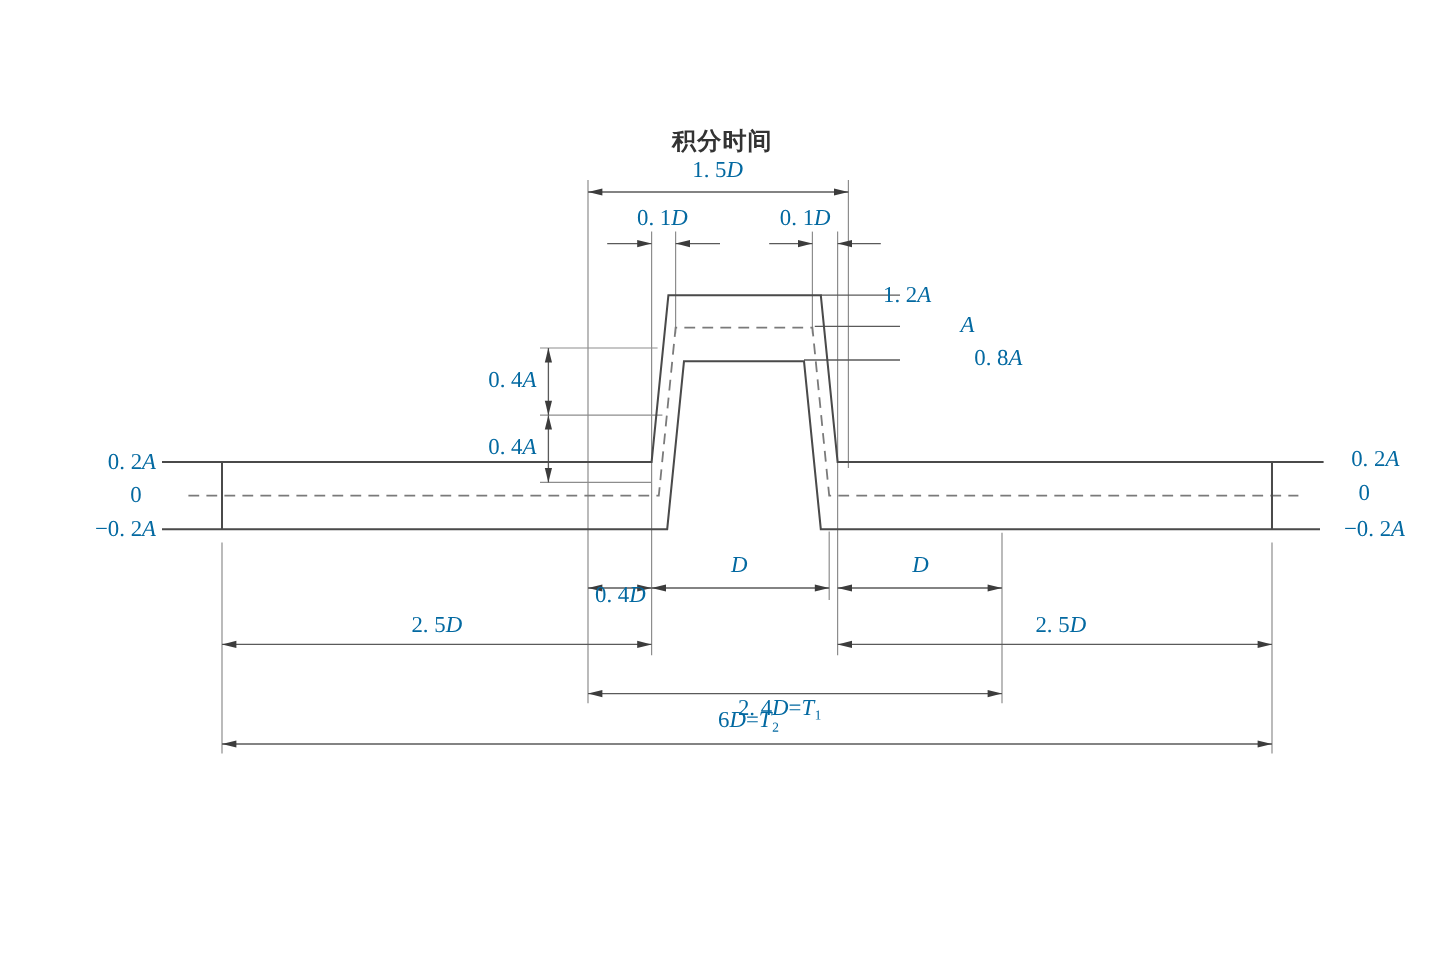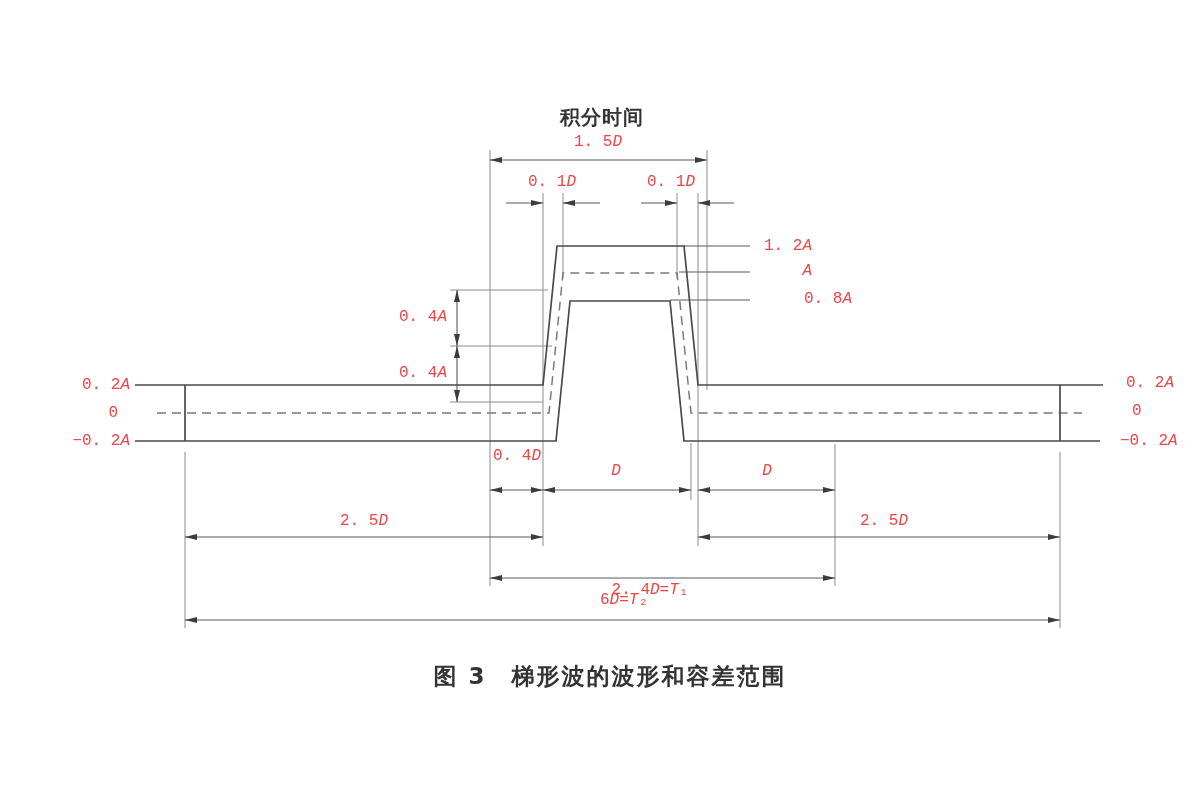--- a/index.html
+++ b/index.html
@@ -4,22 +4,22 @@
 <style>
   html,body{margin:0;padding:0;background:#ffffff;}
   .page{position:relative;width:1200px;height:800px;background:#ffffff;overflow:hidden;
         font-family:"DejaVu Serif", serif;color:#3a3a3a;}
   .diagram{position:absolute;inset:0;border-radius:29px;}
   svg{position:absolute;left:0;top:0;}
   .wave path,.wave line{stroke:#4a4a4a;stroke-width:1.7;fill:none;}
   .wave .dashed{stroke:#7a7a7a;stroke-width:1.5;stroke-dasharray:9 6;}
   .ext line{stroke:#8d8d8d;stroke-width:1;}
   .dim line{stroke:#5a5a5a;stroke-width:1.1;}
-  .lbl{position:absolute;white-space:nowrap;font-size:16px;line-height:1;color:#ef4444;
-       font-family:Liberation Mono, monospace;}
+  .lbl{position:absolute;white-space:nowrap;font-size:19px;line-height:1;color:#0369a1;
+       font-family:Liberation Serif, serif;}
   .lbl i{font-style:italic;}
   .ctr{transform:translate(-50%,-50%);}
   .ra{transform:translate(-100%,-50%);}
   .la{transform:translate(0,-50%);}
   .cjk{font-family:"DejaVu Sans", sans-serif;font-weight:700;color:#333;}
   .int-title{font-size:20px;letter-spacing:1px;}
   .caption{font-size:23px;letter-spacing:2px;}
 </style>
 </head>
 <body>
@@ -86,40 +86,39 @@
         <line x1="185" y1="385" x2="185" y2="441"></line>
         <line x1="1060" y1="385" x2="1060" y2="441"></line>
       </g>
     </svg>
 
     <div class="lbl cjk int-title ctr" style="left:602px;top:117px">积分时间</div>
     <div class="lbl math ctr" style="left:598px;top:142px">1. 5<i>D</i></div>
     <div class="lbl math ctr" style="left:552px;top:182px">0. 1<i>D</i></div>
     <div class="lbl math ctr" style="left:671px;top:182px">0. 1<i>D</i></div>
 
-    <div class="lbl math ra" style="left:812px;top:246px">1. 2<i>A</i></div>
+    <div class="lbl math ra" style="left:776px;top:246px">1. 2<i>A</i></div>
     <div class="lbl math ra" style="left:812px;top:271px"><i>A</i></div>
     <div class="lbl math ra" style="left:852px;top:299px">0. 8<i>A</i></div>
 
     <div class="lbl math ra" style="left:447px;top:317px">0. 4<i>A</i></div>
     <div class="lbl math ra" style="left:447px;top:373px">0. 4<i>A</i></div>
 
     <div class="lbl math ra" style="left:130px;top:385px">0. 2<i>A</i></div>
     <div class="lbl math ra" style="left:118px;top:413px">0</div>
     <div class="lbl math ra" style="left:130px;top:441px">−0. 2<i>A</i></div>
 
     <div class="lbl math la" style="left:1126px;top:383px">0. 2<i>A</i></div>
     <div class="lbl math la" style="left:1132px;top:411px">0</div>
     <div class="lbl math la" style="left:1120px;top:441px">−0. 2<i>A</i></div>
 
-    <div class="lbl math ctr" style="left:517px;top:456px">0. 4<i>D</i></div>
+    <div class="lbl math ctr" style="left:517px;top:496px">0. 4<i>D</i></div>
     <div class="lbl math ctr" style="left:616px;top:471px"><i>D</i></div>
     <div class="lbl math ctr" style="left:767px;top:471px"><i>D</i></div>
 
     <div class="lbl math ctr" style="left:364px;top:521px">2. 5<i>D</i></div>
     <div class="lbl math ctr" style="left:884px;top:521px">2. 5<i>D</i></div>
 
     <div class="lbl math ctr" style="left:650px;top:590px">2. 4<i>D</i>=<i>T</i>₁</div>
     <div class="lbl math ctr" style="left:624px;top:600px">6<i>D</i>=<i>T</i>₂</div>
 
-    <div class="lbl cjk caption ctr" style="left:610px;top:676px">图 3　梯形波的波形和容差范围</div>
   </div>
 </div>
 
 </body></html>

